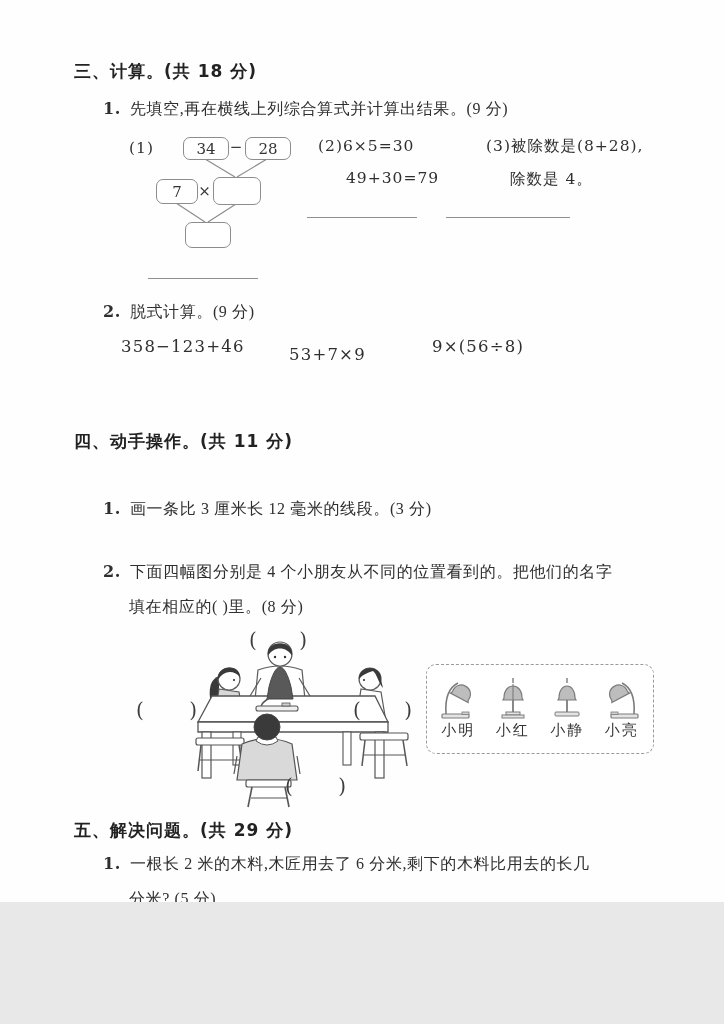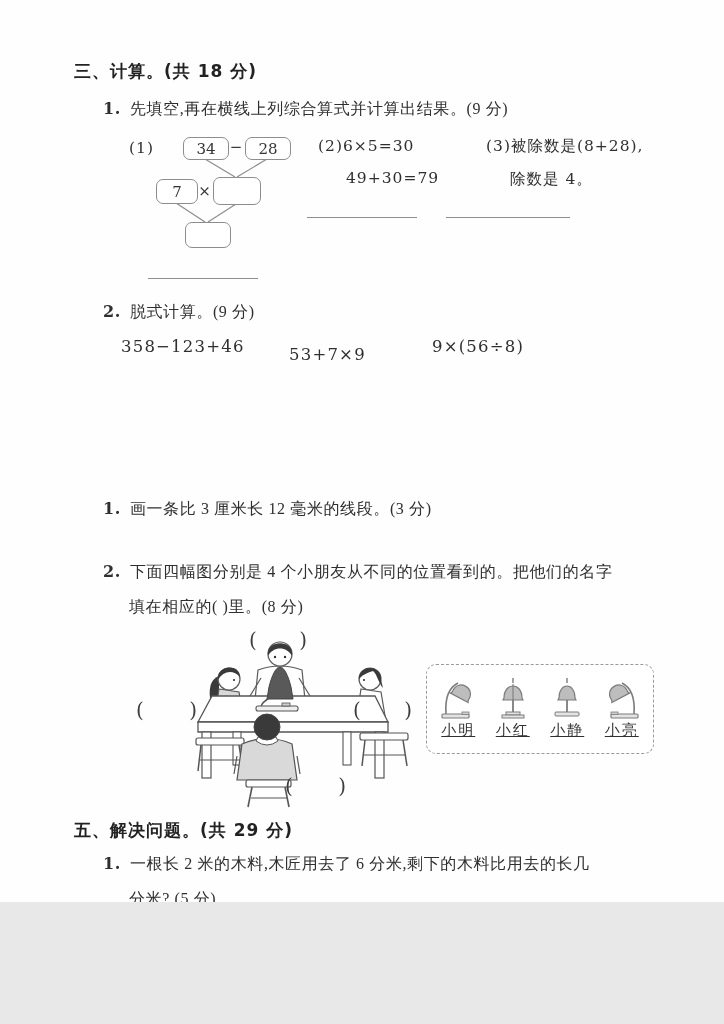--- a/index.html
+++ b/index.html
@@ -24,21 +24,21 @@
     font-size:15px;font-family:"DejaVu Serif",serif;color:#333;
   }
   .opsign{position:absolute;font-size:15px;color:#333;text-align:center;font-family:"DejaVu Serif",serif;}
   .paren-slot{
     display:flex;justify-content:space-between;align-items:center;
     font-size:20px;color:#3d3d3d;font-family:"DejaVu Serif",serif;height:24px;line-height:24px;
   }
   .lamp-box{
     border:1.6px dashed #9a9a9a;border-radius:10px;background:#fff;
     display:flex;justify-content:space-around;align-items:flex-start;
-    padding:9px 4px 6px 4px;box-sizing:border-box;text-decoration:underline;
+    padding:9px 4px 6px 4px;box-sizing:border-box;
   }
   .lamp-cell{display:flex;flex-direction:column;align-items:center;width:54px;}
   .lamp-name{font-size:15px;letter-spacing:2px;color:#333;margin-top:1px;white-space:nowrap;}
   .footer{font-size:13px;color:#444;text-align:center;letter-spacing:1px;}
   svg{display:block;}
 </style>
 </head>
 <body>
 
 <div class="page">
@@ -76,20 +76,21 @@
   <div class="abs mathline" style="left:510px;top:169px;">除数是 4。</div>
   <div class="blank abs" style="left:446px;top:216px;width:124px;"></div>
 
   <div class="abs qline" style="left:103px;top:302px;">
     <span class="qnum">2.</span><span>脱式计算。(9 分)</span>
   </div>
   <div class="abs expr" style="left:121px;top:337px;">358−123+46</div>
   <div class="abs expr" style="left:289px;top:345px;">53+7×9</div>
   <div class="abs expr" style="left:432px;top:337px;">9×(56÷8)</div>
 
+  <div class="abs sec-heading" style="left:74px;top:430px;">四、动手操作。(共 11 分)</div>
 
   <div class="abs qline" style="left:103px;top:469px;margin-top:30px;">
     <span class="qnum">1.</span><span>画一条比 3 厘米长 12 毫米的线段。(3 分)</span>
   </div>
 
   <div class="abs qline" style="left:103px;top:562px;">
     <span class="qnum">2.</span><span>下面四幅图分别是 4 个小朋友从不同的位置看到的。把他们的名字</span>
   </div>
   <div class="abs qline" style="left:129px;top:597px;">填在相应的(      )里。(8 分)</div>
 

